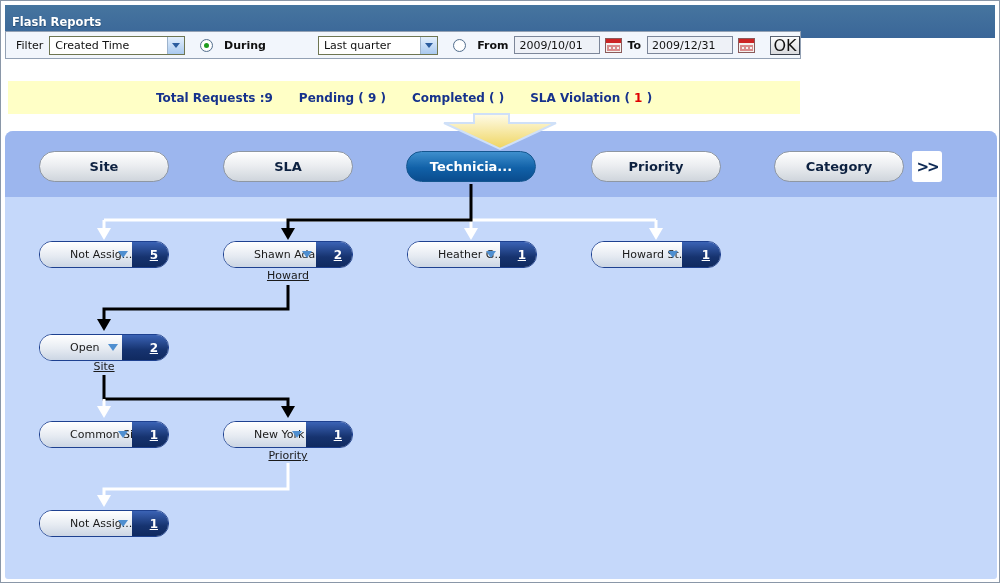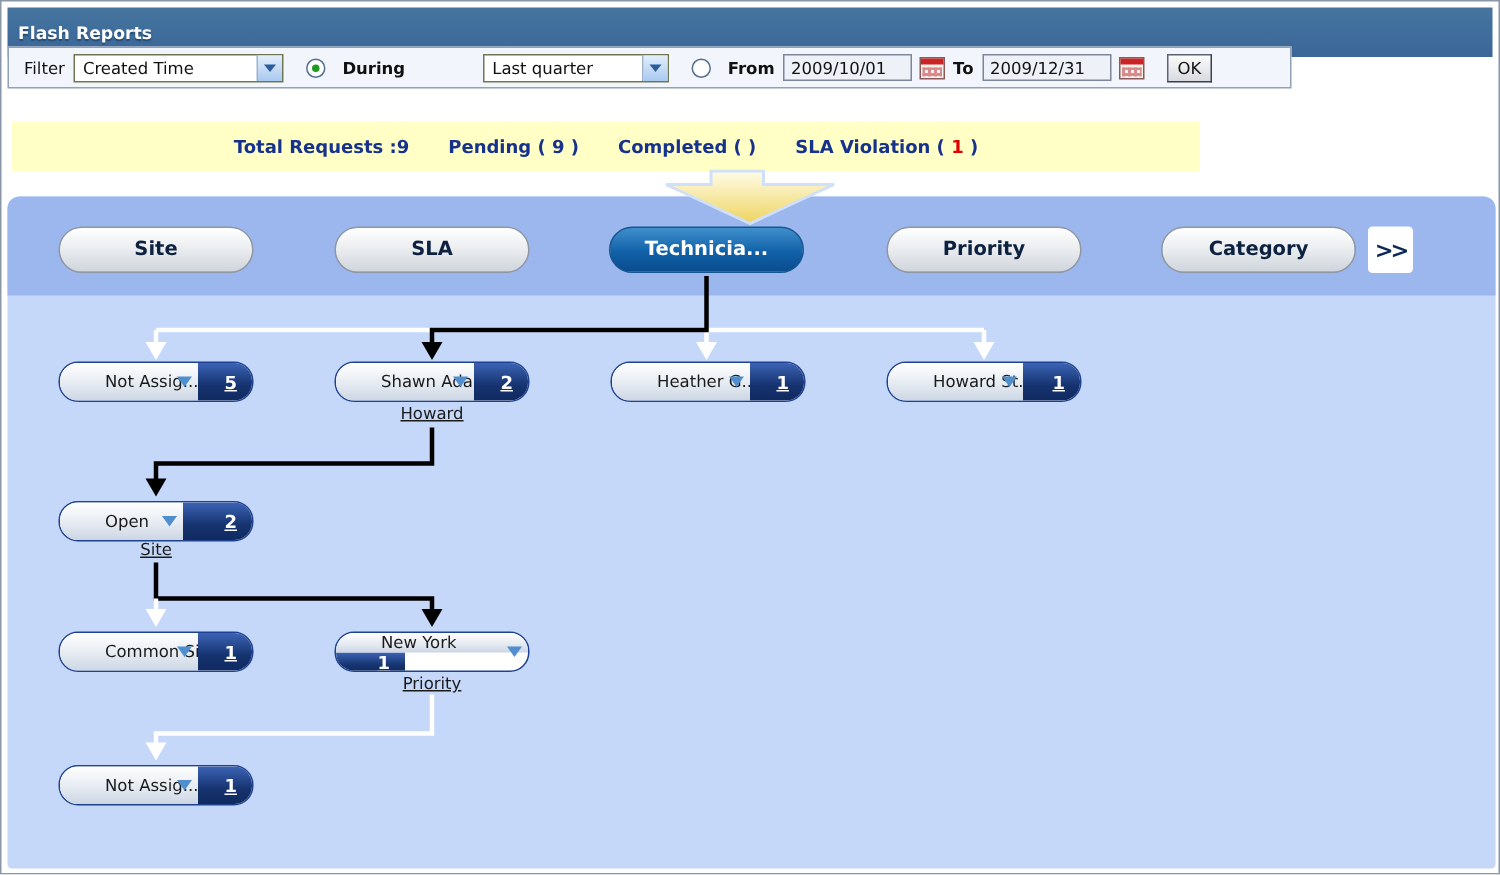--- a/index.html
+++ b/index.html
@@ -4,34 +4,34 @@
 <style>
   html,body{margin:0;padding:0;background:#fff;}
   *{box-sizing:border-box;font-family:"DejaVu Sans","Liberation Sans",sans-serif;}
   #screen{position:relative;width:1000px;height:583px;background:#fff;border:1px solid #8a97a8;overflow:hidden;}
 
   
   .titlebar{position:absolute;left:4px;top:4px;right:4px;height:33px;background:linear-gradient(#46759f,#3a6698);display:flex;align-items:center;text-align:right;}
   .titlebar span{color:#fff;font-size:11.5px;font-weight:bold;padding-left:7px;text-shadow:0 1px 1px #23496e;}
 
   
-  .filterbar{position:absolute;left:4px;top:30px;width:856px;height:28px;background:#f2f6fc;border:1px solid #93a1b4;display:flex;align-items:center;font-size:11px;color:#111;}
+  .filterbar{position:absolute;left:4px;top:30px;width:796px;height:28px;background:#f2f6fc;border:1px solid #93a1b4;display:flex;align-items:center;font-size:11px;color:#111;}
   .filterbar .lbl{margin:0 6px 0 10px;}
   .filterbar .blbl{font-weight:bold;margin:0 6px;}
   .sel{display:inline-flex;align-items:center;height:19px;border:1px solid #6e7652;background:#fff;}
   .sel .txt{padding:4px 5px;font-size:11px;white-space:nowrap;overflow:hidden;}
   .sel .btn{width:17px;height:100%;border-left:1px solid #9db3cc;background:linear-gradient(#e3effc,#a9c9ef);display:flex;align-items:center;justify-content:center;}
   .tri-down{width:0;height:0;border-left:4px solid transparent;border-right:4px solid transparent;border-top:5px solid #2b5c9e;}
   .radio{width:13px;height:13px;border-radius:50%;border:1px solid #55708e;background:radial-gradient(#fff 55%,#dfe6ee);margin:0 5px;position:relative;flex:0 0 auto;}
   .radio.sel-on::after{content:'';position:absolute;left:3px;top:3px;width:5px;height:5px;border-radius:50%;background:#1f9c1f;}
   .datebox{width:86px;height:18px;border:1px solid #7c8699;background:#eef1f7;font-size:11px;padding:0 4px;color:#111;}
   .cal{width:17px;height:15px;border:1px solid #8a5a5a;background:#f4f2ef;margin:0 5px;position:relative;flex:0 0 auto;}
   .cal::before{content:'';position:absolute;left:0;top:0;right:0;height:4px;background:#cc2424;}
   .cal::after{content:'';position:absolute;left:1px;right:1px;top:6px;bottom:1px;background:repeating-linear-gradient(90deg,#d98b8b 0 2px,transparent 2px 4px),repeating-linear-gradient(0deg,#d98b8b 0 2px,transparent 2px 4px);}
-  .okbtn{margin-left:10px;width:30px;height:19px;border:1px solid #5a6372;border-right-color:#39404c;border-bottom-color:#39404c;background:linear-gradient(#fcfcfc,#d9dade);font-size:11px;color:#111;display:flex;align-items:center;justify-content:center;}
+  .okbtn{margin-left:10px;width:30px;height:19px;border:1px solid #5a6372;border-right-color:#39404c;border-bottom-color:#39404c;background:linear-gradient(#fcfcfc,#d9dade);font-size:16px;color:#111;display:flex;align-items:center;justify-content:center;}
 
   
   .summary{position:absolute;left:7px;top:80px;width:792px;height:33px;background:#ffffc6;display:flex;align-items:center;justify-content:center;gap:26px;font-size:12px;font-weight:bold;color:#16328c;}
   .summary .red{color:#e00000;}
 
   
   .panel{position:absolute;left:4px;top:130px;width:992px;height:448px;background:#c5d8fa;border-radius:8px 8px 3px 3px;}
   .band{position:absolute;left:0;top:0;width:100%;height:66px;background:#9cb6ee;border-radius:8px 8px 0 0;}
 
   .tab{position:absolute;top:150px;width:130px;height:31px;border-radius:16px;border:1px solid #8e97a3;background:linear-gradient(#ffffff,#eceef1 45%,#cfd5dc);box-shadow:inset 0 1px 0 #fff;display:flex;align-items:center;justify-content:center;font-size:13px;font-weight:bold;color:#0d2140;cursor:pointer;}
@@ -192,21 +192,21 @@
   </div>
   <div class="node" style="left:38px;top:420px;">
     <div class="node-left">
       <span class="nlabel">Common Si.</span>
       <span class="node-caret"></span>
     </div>
     <div class="node-right">
       <span class="ncount">1</span>
     </div>
   </div>
-  <div class="node" style="left:222px;top:420px;flex-direction:column;">
+  <div class="node" style="left:222px;top:420px;">
     <div class="node-left">
       <span class="nlabel">New York</span>
       <span class="node-caret"></span>
     </div>
     <div class="node-right">
       <span class="ncount">1</span>
     </div>
   </div>
   <div class="node" style="left:38px;top:509px;">
     <div class="node-left">

